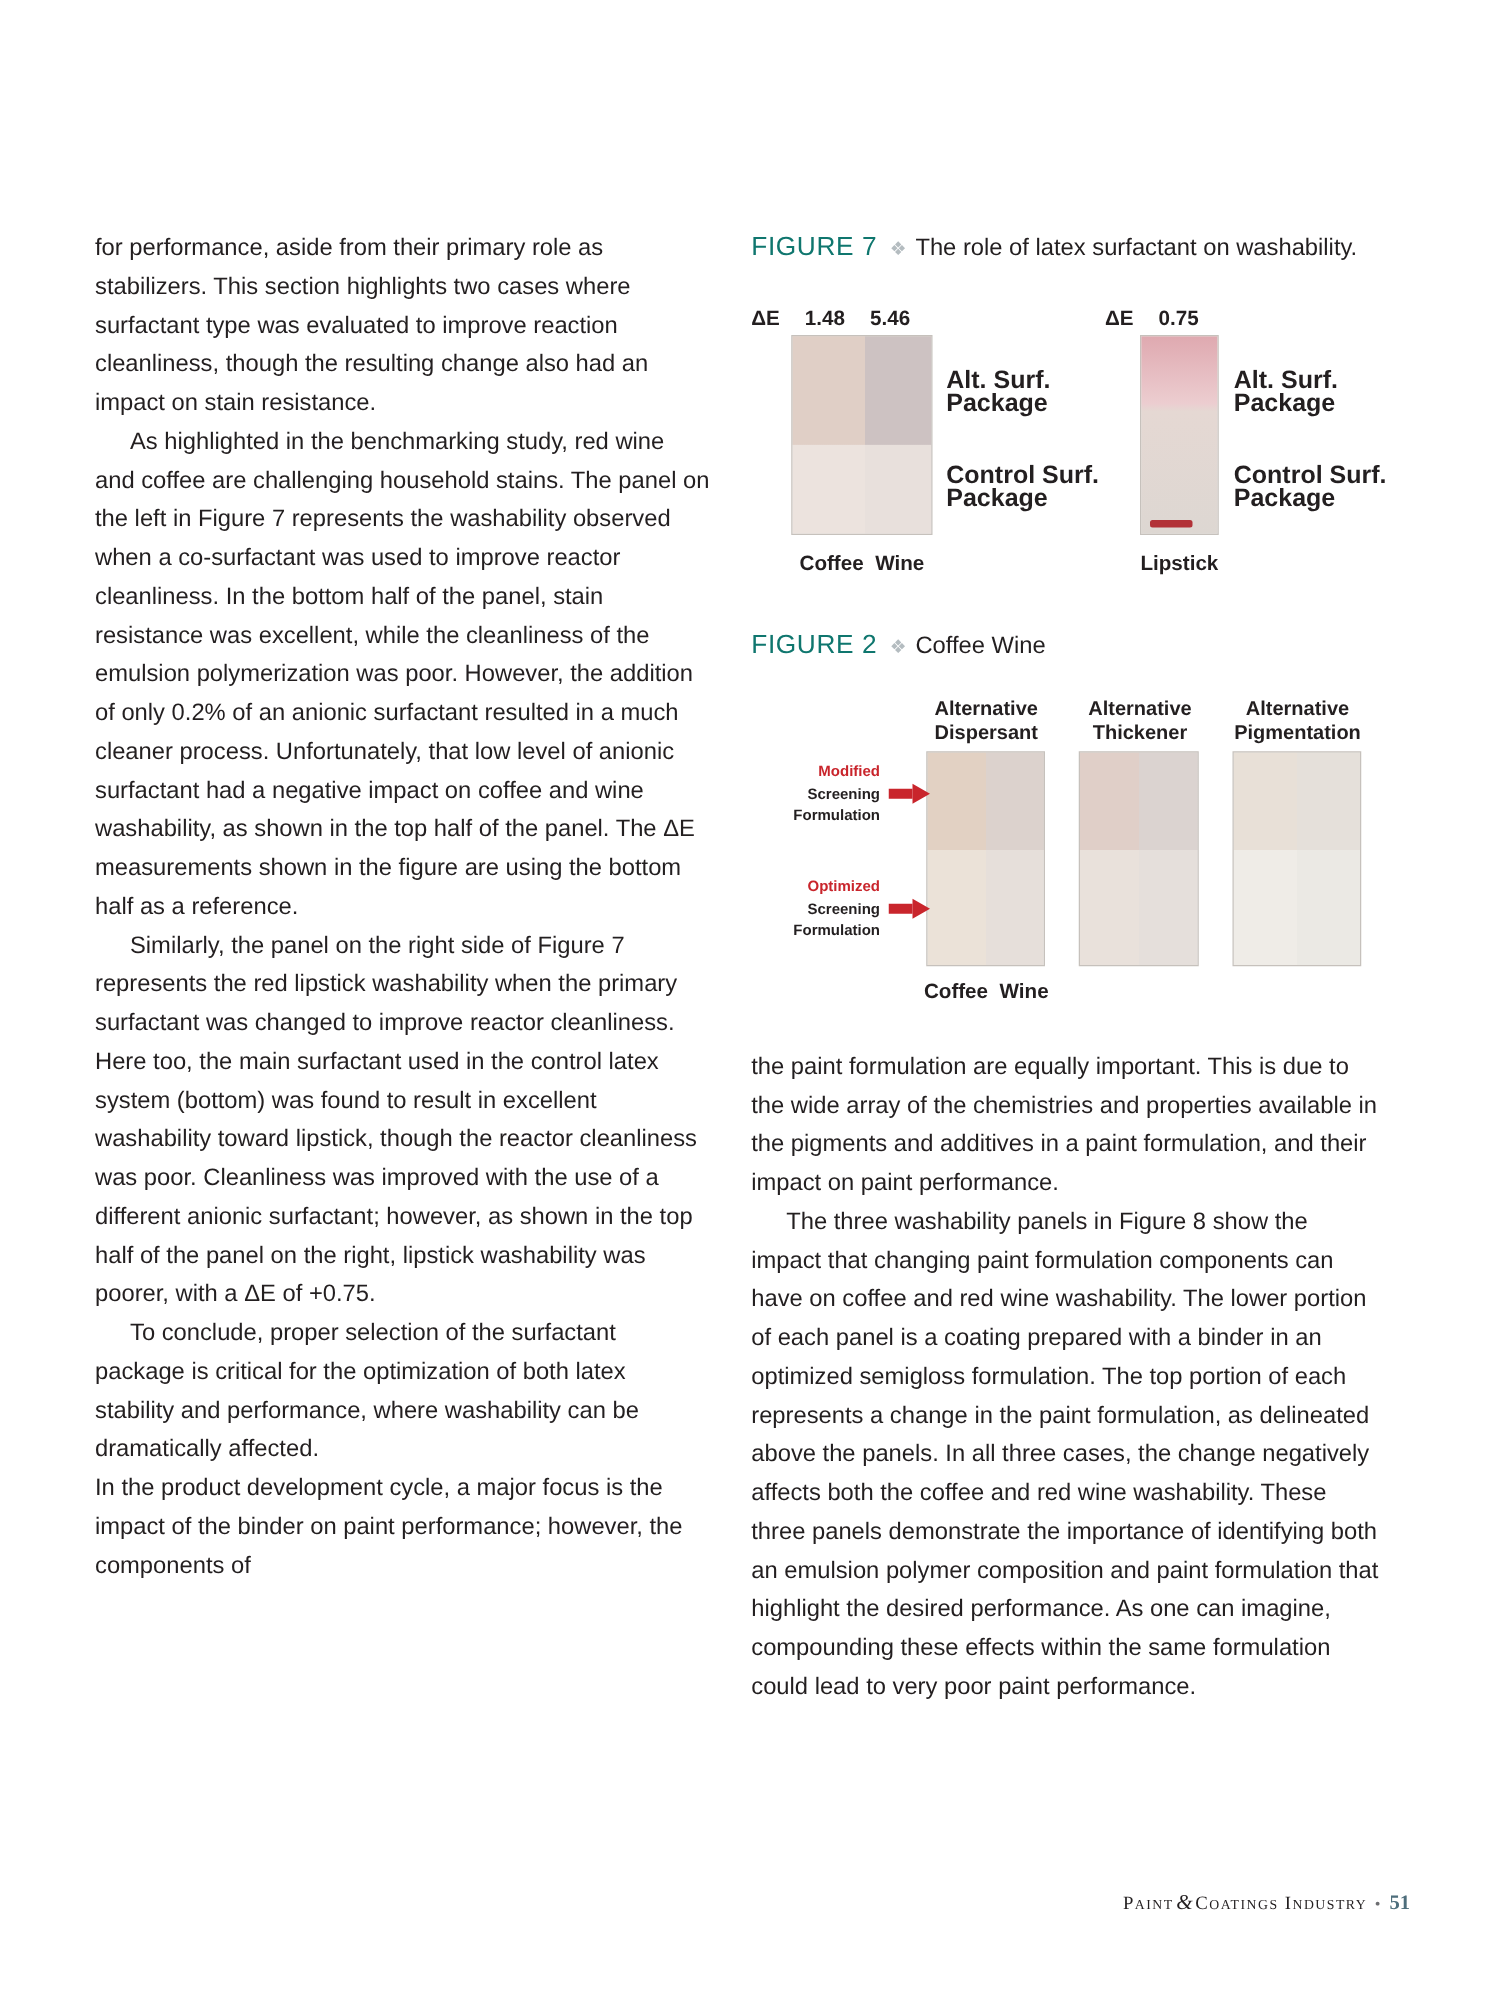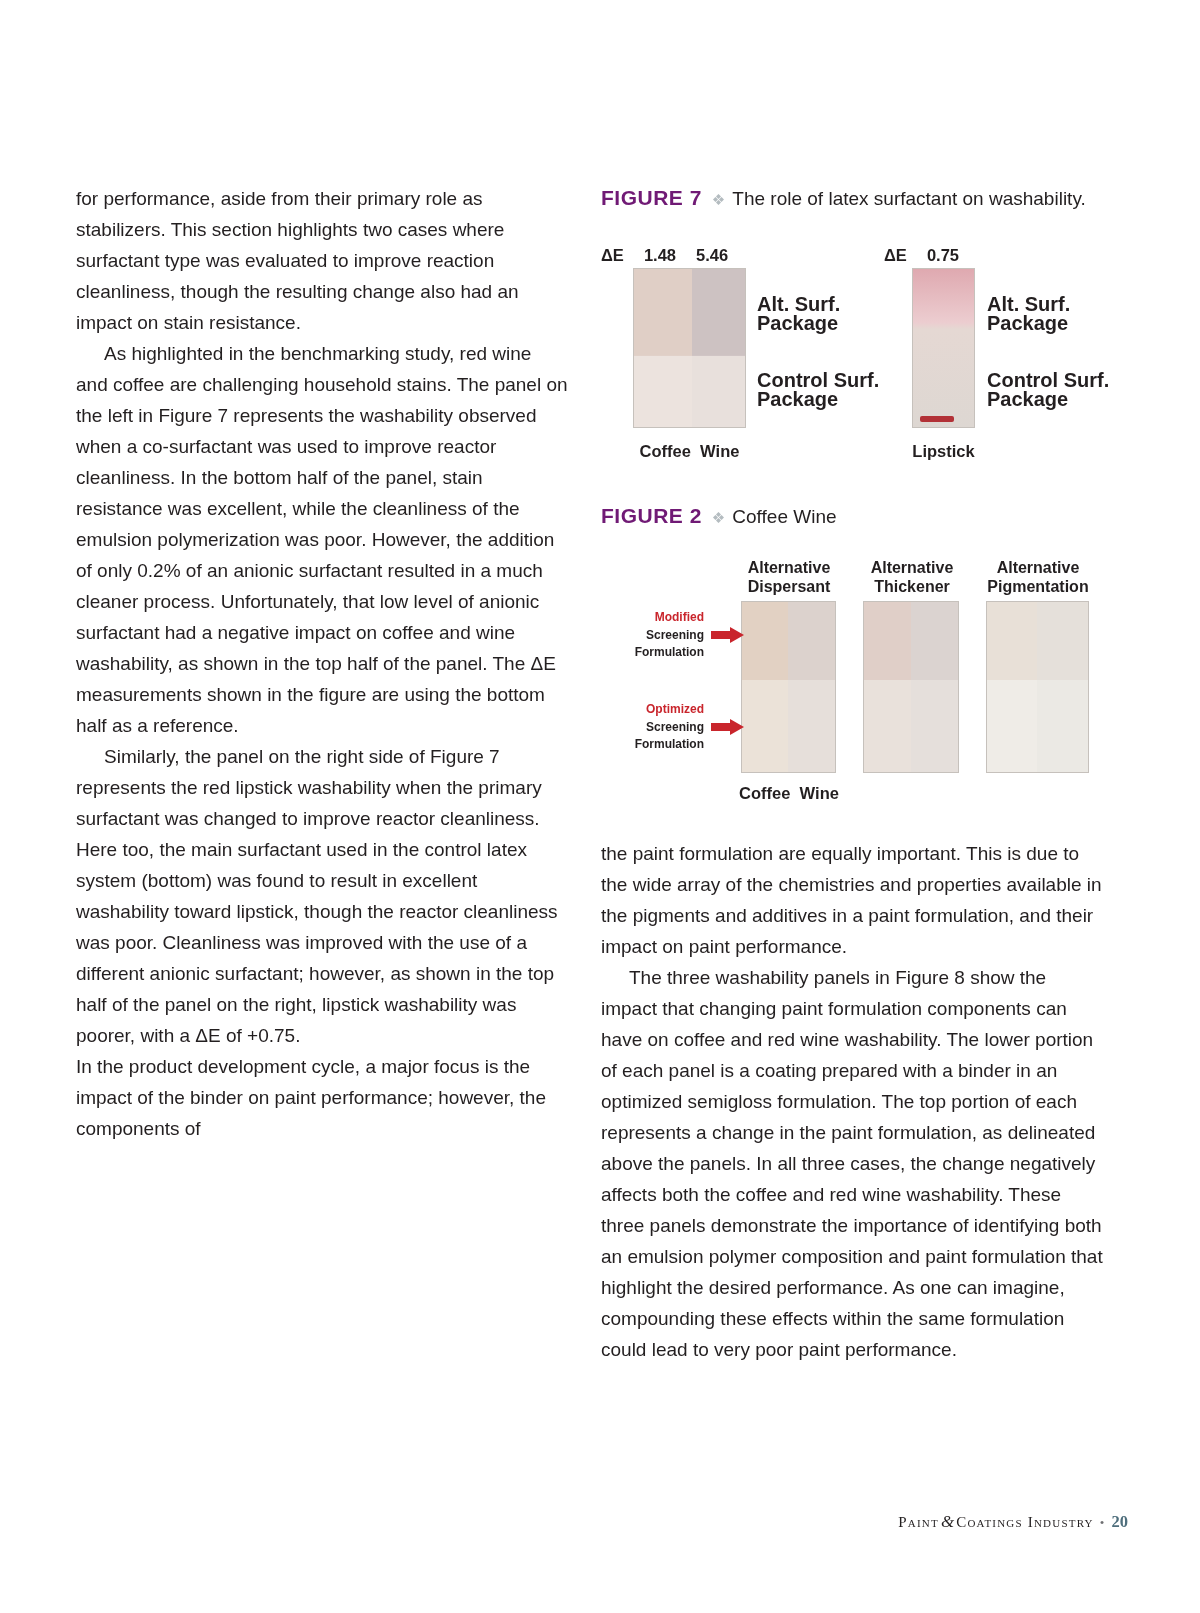--- a/index.html
+++ b/index.html
@@ -17,21 +17,21 @@
   p.body { font-size:19px; line-height:31px; }
   p.indent { text-indent:28px; }
   .subhead {
     font-style:italic; font-weight:400; font-size:20.5px; line-height:31px;
     margin-top:29px; white-space:pre-line;
   }
 
   
   .fig { position:absolute; left:0; width:530px; }
   .fig-head { font-size:19px; line-height:30px; }
-  .fig-label { font-weight:700; font-size:21px; letter-spacing:0.5px; color:#701a75; }
+  .fig-label { font-weight:400; font-size:21px; letter-spacing:0.5px; color:#0f766e; }
   .fig-ornament { color:#b4bcc0; font-size:15px; margin:0 7px 0 10px; }
 
   .de { position:absolute; font-weight:700; font-size:16.5px; }
   .de span { margin-right:20px; }
   .photo { position:absolute; border:1px solid #c6c1bc; }
 
   .p7-left {
     background:
       linear-gradient(90deg,#e0cfc6 0 52%,#cdc2c2 52% 100%),
       linear-gradient(90deg,#ece3de 0 52%,#e8e0dc 52% 100%);
@@ -89,20 +89,21 @@
 </style>
 </head>
 <body>
 
 <div class="page">
 
   <div class="col-left">
     <p class="body">for performance, aside from their primary role as stabilizers. This section highlights two cases where surfactant type was evaluated to improve reaction cleanliness, though the resulting change also had an impact on stain resistance.</p>
     <p class="body indent">As highlighted in the benchmarking study, red wine and coffee are challenging household stains. The panel on the left in Figure 7 represents the washability observed when a co-surfactant was used to improve reactor cleanliness. In the bottom half of the panel, stain resistance was excellent, while the cleanliness of the emulsion polymerization was poor. However, the addition of only 0.2% of an anionic surfactant resulted in a much cleaner process. Unfortunately, that low level of anionic surfactant had a negative impact on coffee and wine washability, as shown in the top half of the panel. The ΔE measurements shown in the figure are using the bottom half as a reference.</p>
     <p class="body indent">Similarly, the panel on the right side of Figure 7 represents the red lipstick washability when the primary surfactant was changed to improve reactor cleanliness. Here too, the main surfactant used in the control latex system (bottom) was found to result in excellent washability toward lipstick, though the reactor cleanliness was poor. Cleanliness was improved with the use of a different anionic surfactant; however, as shown in the top half of the panel on the right, lipstick washability was poorer, with a ΔE of +0.75.</p>
+    <p class="body indent">To conclude, proper selection of the surfactant package is critical for the optimization of both latex stability and performance, where washability can be dramatically affected.</p>
     <p class="body">In the product development cycle, a major focus is the impact of the binder on paint performance; however, the components of</p>
   </div>
 
   <div class="col-right">
 
     <div class="fig" style="top:0; height:300px;">
       <div class="fig-head">
         <span class="fig-label">FIGURE 7</span><span class="fig-ornament">❖</span><span>The role of latex surfactant on washability.</span>
       </div>
 
@@ -164,16 +165,16 @@
       <div class="panel-caption" style="left:118px; top:283px; width:140px;">Coffee  Wine</div>
     </div>
 
     <div class="right-text">
       <p class="body">the paint formulation are equally important. This is due to the wide array of the chemistries and properties available in the pigments and additives in a paint formulation, and their impact on paint performance.</p>
       <p class="body indent">The three washability panels in Figure 8 show the impact that changing paint formulation components can have on coffee and red wine washability. The lower portion of each panel is a coating prepared with a binder in an optimized semigloss formulation. The top portion of each represents a change in the paint formulation, as delineated above the panels. In all three cases, the change negatively affects both the coffee and red wine washability. These three panels demonstrate the importance of identifying both an emulsion polymer composition and paint formulation that highlight the desired performance. As one can imagine, compounding these effects within the same formulation could lead to very poor paint performance.</p>
     </div>
   </div>
 
   <div class="footer">
-    <span class="f-brand">Paint</span><span class="f-amp">&amp;</span><span class="f-brand">Coatings Industry</span><span class="f-bullet">•</span><span class="f-page">20</span>
+    <span class="f-brand">Paint</span><span class="f-amp">&amp;</span><span class="f-brand">Coatings Industry</span><span class="f-bullet">•</span><span class="f-page">51</span>
   </div>
 
 </div>
 
 </body></html>

